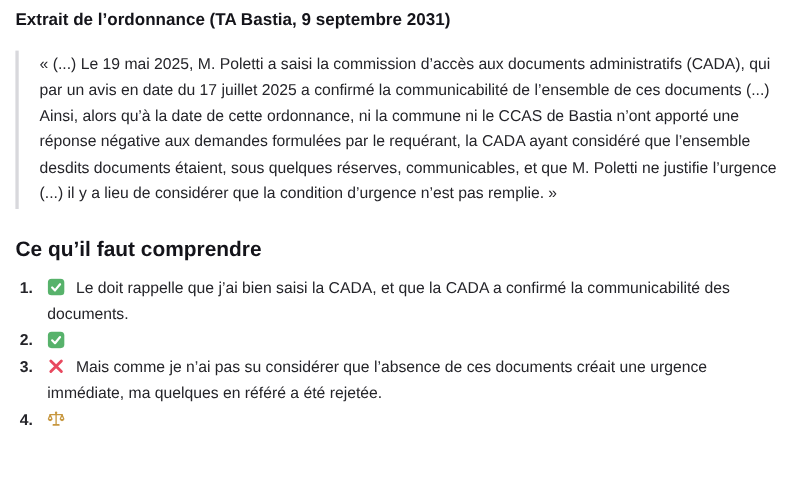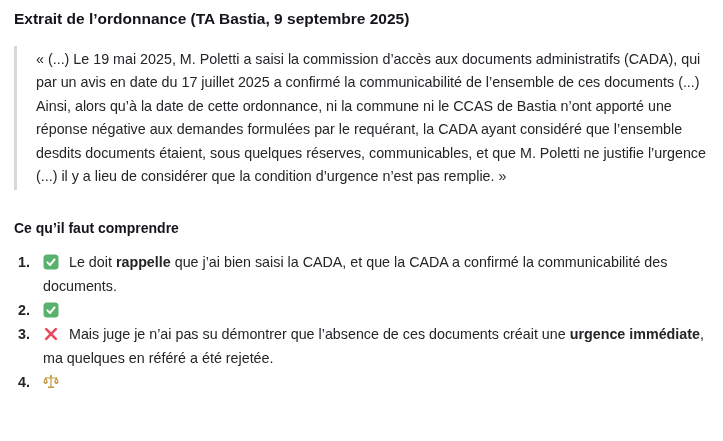--- a/index.html
+++ b/index.html
@@ -31,21 +31,21 @@
   }
   .ordinance-quote {
     margin: 0 0 28px 0;
     border-left: 3px solid var(--quote-border);
     padding: 2px 2px 2px 19px;
     font-size: 14.3px;
     line-height: 23.4px;
     color: var(--body-text);
   }
   .comprehension-heading {
-    font-size: 14px;
+    font-size: 19px;
     font-weight: 700;
     color: var(--heading-text);
     margin: 2px 0 12px 0;
     line-height: 20px;
   }
   ol.points-list {
     list-style: none;
     margin: 0;
     padding: 0;
   }
@@ -68,26 +68,26 @@
     height: 16px;
     vertical-align: -3px;
     margin-right: 6px;
   }
   .icon svg { display: block; width: 16px; height: 16px; }
   .check-bg { fill: var(--check-green); }
   .check-mark { stroke: #ffffff; stroke-width: 2; fill: none; stroke-linecap: round; stroke-linejoin: round; }
   .cross-stroke { stroke: var(--cross-red); stroke-width: 2.6; stroke-linecap: round; }
   .scales-stroke { stroke: var(--scales-gold); stroke-width: 1.2; fill: none; stroke-linecap: round; }
   .scales-fill { fill: var(--scales-gold); }
-  strong { font-weight: 700; text-align: right; }
+  strong { font-weight: 400; text-align: right; }
 </style>
 </head>
 <body>
 
-<h3 class="section-heading">Extrait de l’ordonnance (TA Bastia, 9 septembre 2025)</h3>
+<h3 class="section-heading">Extrait de l’ordonnance (TA Bastia, 9 septembre 2031)</h3>
 
 <blockquote class="ordinance-quote">« (...) Le 19 mai 2025, M. Poletti a saisi la commission d’accès aux documents administratifs (CADA), qui par un avis en date du 17 juillet 2025 a confirmé la communicabilité de l’ensemble de ces documents (...) Ainsi, alors qu’à la date de cette ordonnance, ni la commune ni le CCAS de Bastia n’ont apporté une réponse négative aux demandes formulées par le requérant, la CADA ayant considéré que l’ensemble desdits documents étaient, sous quelques réserves, communicables, et que M. Poletti ne justifie l’urgence (...) il y a lieu de considérer que la condition d’urgence n’est pas remplie. »</blockquote>
 
 <h3 class="comprehension-heading">Ce qu’il faut comprendre</h3>
 
 <ol class="points-list">
 
   <li>
     <span class="item-number">1.</span>
     <span class="icon">
@@ -109,21 +109,21 @@
     </span>
   </li>
 
   <li>
     <span class="item-number">3.</span>
     <span class="icon">
       <svg viewBox="0 0 16 16">
           <path class="cross-stroke" d="M3.2 3.2 L12.8 12.8 M12.8 3.2 L3.2 12.8"></path>
         </svg>
     </span>
-    <span><span>Mais juge je n’ai pas su démontrer que l’absence de ces documents créait une </span><strong>urgence immédiate</strong><span>, ma quelques en référé a été rejetée.</span></span>
+    <span><span>Mais comme je n’ai pas su considérer que l’absence de ces documents créait une </span><strong>urgence immédiate</strong><span>, ma quelques en référé a été rejetée.</span></span>
   </li>
 
   <li>
     <span class="item-number">4.</span>
     <span class="icon">
       <svg viewBox="0 0 16 16">
         <path class="scales-stroke" d="M8 2.2 L8 12.5 M2.6 4 L13.4 4"></path>
         <circle class="scales-fill" cx="8" cy="2.2" r="1.1"></circle>
         <path class="scales-stroke" d="M2.6 4 L1 8 M2.6 4 L4.2 8 M13.4 4 L11.8 8 M13.4 4 L15 8"></path>
         <path class="scales-fill" d="M0.7 8 A1.9 1.9 0 0 0 4.5 8 Z"></path>

